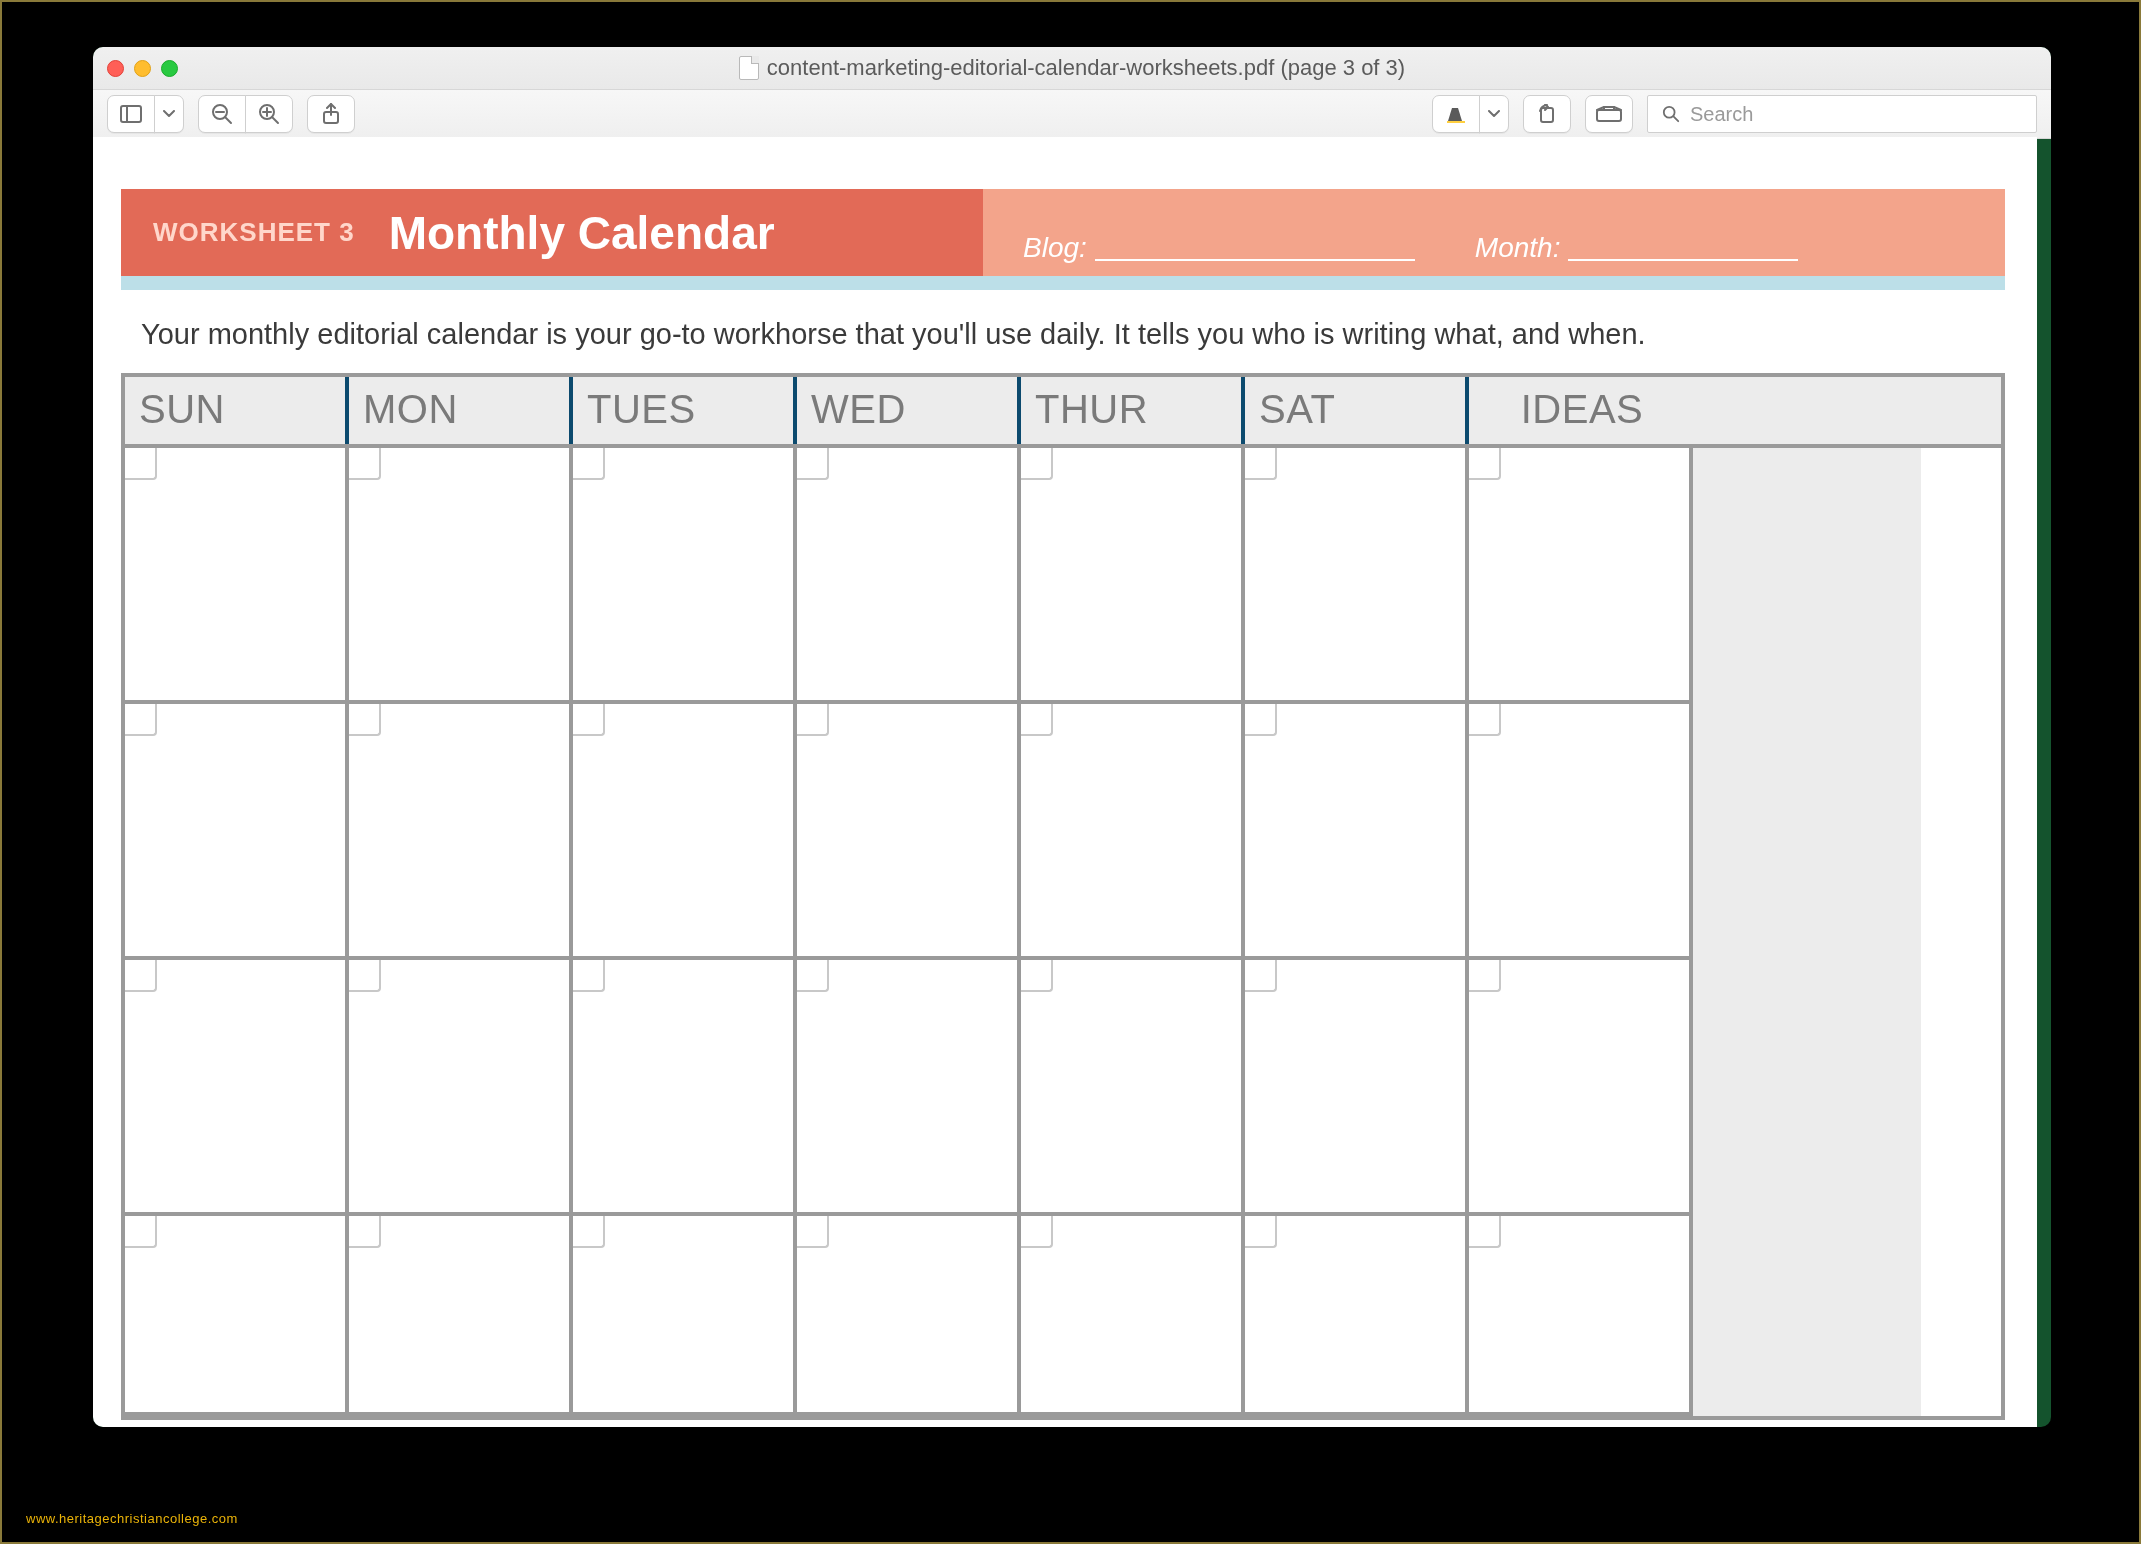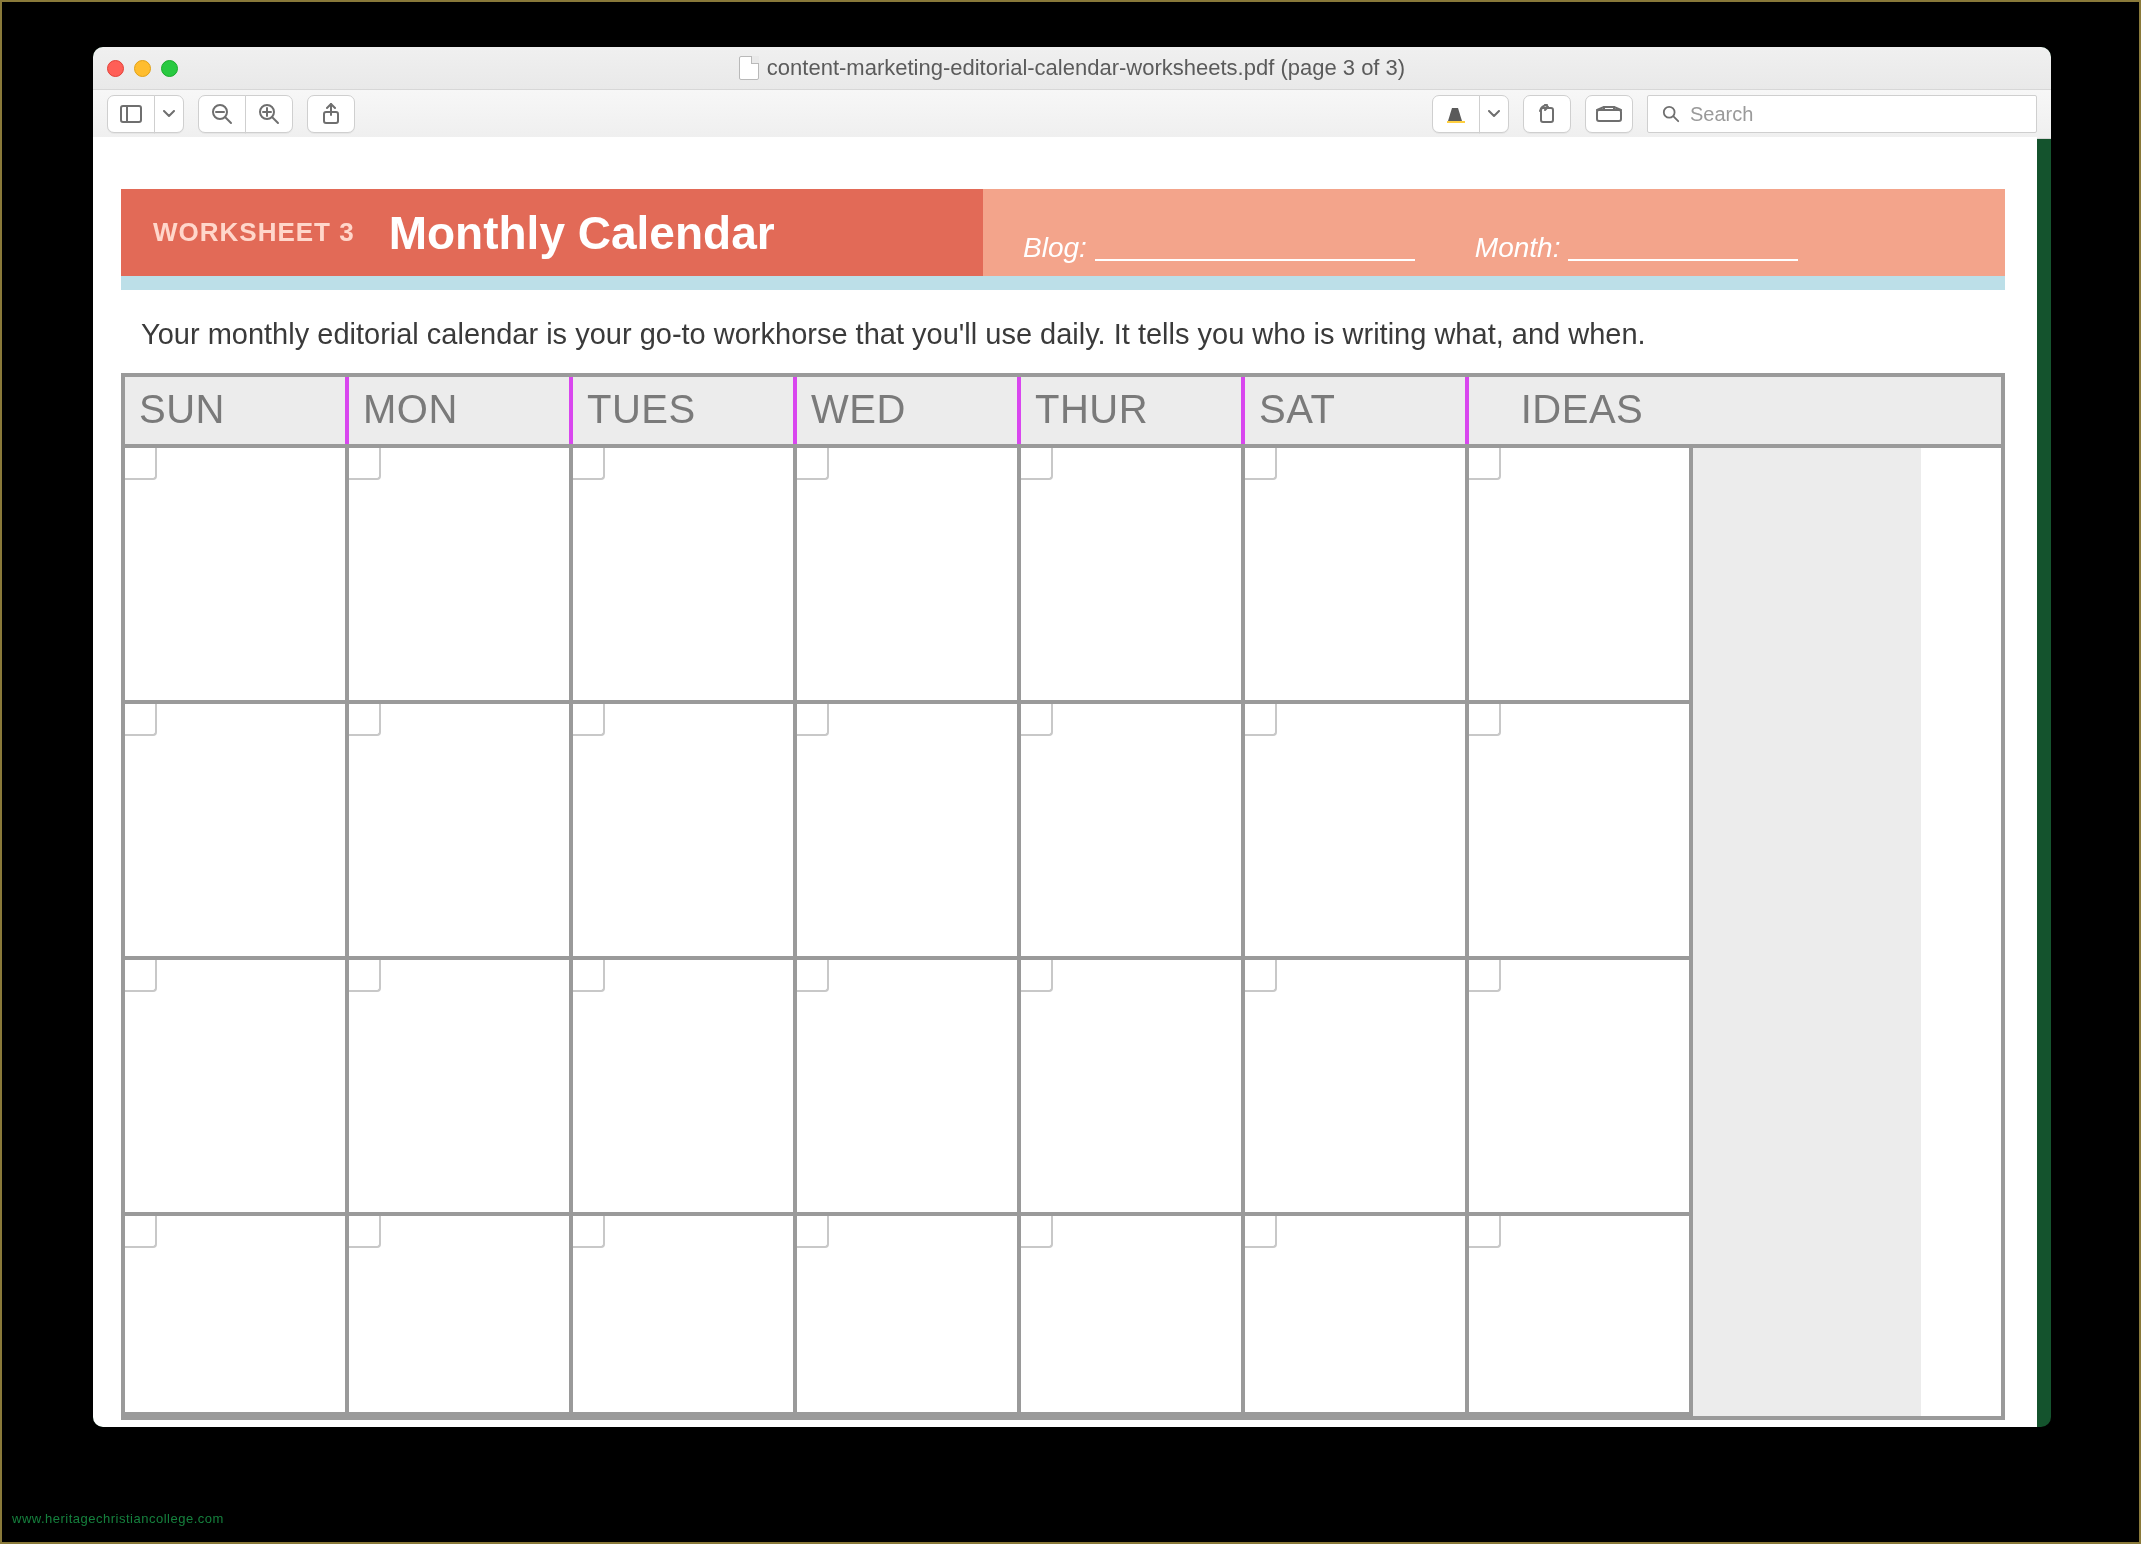--- a/index.html
+++ b/index.html
@@ -12,23 +12,23 @@
     overflow:hidden;
   }
   .gold-frame{
     position:absolute;
     inset:0;
     border:2px solid #8a7a3a;
     box-sizing:border-box;
   }
   .watermark{
     position:absolute;
-    left:12px;
+    left:26px;
     bottom:18px;
-    color:#15803d;
+    color:#eab308;
     font-size:13px;
     letter-spacing:.5px;
   }
 
   
   .mac-window{
     position:absolute;
     left:93px;
     top:47px;
     width:1958px;
@@ -174,21 +174,21 @@
   .cal-wrap{
     border:4px solid #9a9a9a;
     background:#fff;
   }
   .cal-head{
     display:flex;
     border-bottom:4px solid #9a9a9a;
     background:#ececec;
   }
   .ch{
-    border-right:4px solid #d946ef;
+    border-right:4px solid #0c4a6e;
     color:#7a7a7a;
     font-size:40px;
     font-weight:500;
     letter-spacing:.5px;
     padding:10px 14px 12px 14px;
     box-sizing:border-box;
   }
   .ch:last-child{border-right:none}
   .col-w{width:224px;}   
   .col-ideas{width:228px;padding-left:12px;}

